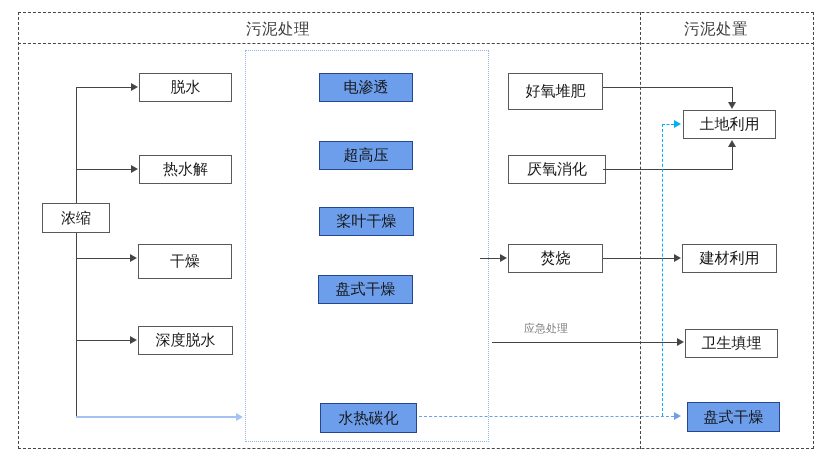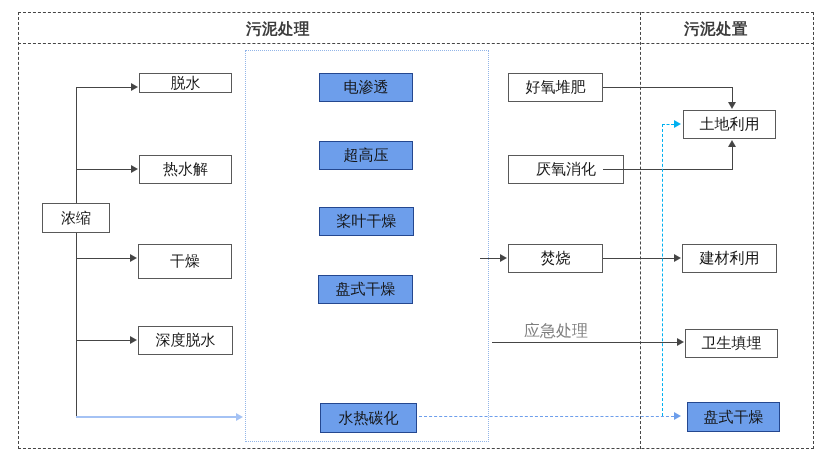--- a/index.html
+++ b/index.html
@@ -6,21 +6,21 @@
   .canvas{
     position:relative;width:830px;height:461px;background:#ffffff;overflow:hidden;
     font-family:"Liberation Sans","DejaVu Sans",sans-serif;
   }
   .outer{position:absolute;left:18px;top:12px;width:796px;height:437px;
     border:1.6px dashed var(--line_dark,#454545);box-sizing:border-box;}
   .hdivider{position:absolute;left:18px;top:43px;width:796px;height:0;
     border-top:1.6px dashed var(--line_dark,#454545);}
   .vdivider{position:absolute;left:640px;top:12px;height:437px;width:0;
     border-left:1.6px dashed var(--line_dark,#454545);}
-  .section-title{position:absolute;font-size:15.5px;font-weight:700;color:#3d3d3d;
+  .section-title{position:absolute;font-size:15.5px;font-weight:400;color:#3d3d3d;
     letter-spacing:.5px;white-space:nowrap;}
   .dotted-frame{position:absolute;left:245px;top:50px;width:244px;height:392px;
     border:1px dotted var(--dotted_frame,#92B5E8);box-sizing:border-box;}
   .box{position:absolute;display:flex;align-items:center;justify-content:center;
     box-sizing:border-box;background:#ffffff;border:1.5px solid var(--box_border_gray,#595959);
     font-size:15px;font-weight:500;color:#141414;white-space:nowrap;}
   .box.blue{background:var(--box_blue_fill,#6D9EEB);border-color:var(--box_blue_border,#24478F);}
   .hline{position:absolute;height:0;border-top:1.4px solid var(--line_dark,#454545);}
   .vline{position:absolute;width:0;border-left:1.4px solid var(--line_dark,#454545);}
   .solid-blue{position:absolute;height:0;border-top:2px solid var(--arrow_blue_solid,#A4C2F4);}
@@ -29,49 +29,49 @@
   .dash-h-cy{position:absolute;height:0;border-top:1.6px dashed var(--dashed_cyan,#00B0F0);}
   .ar{position:absolute;width:0;height:0;border-top:4px solid transparent;
     border-bottom:4px solid transparent;border-left:7px solid var(--line_dark,#454545);}
   .ad{position:absolute;width:0;height:0;border-left:4px solid transparent;
     border-right:4px solid transparent;border-top:7px solid var(--line_dark,#454545);}
   .au{position:absolute;width:0;height:0;border-left:4px solid transparent;
     border-right:4px solid transparent;border-bottom:7px solid var(--line_dark,#454545);}
   .ar.c-lightblue{border-left-color:var(--arrow_blue_solid,#A4C2F4);}
   .ar.c-cornflower{border-left-color:var(--dashed_cornflower,#6D9EEB);}
   .ar.c-cyan{border-left-color:var(--dashed_cyan,#00B0F0);}
-  .edge-label{position:absolute;font-size:16px;color:var(--emergency_text,#7F7F7F);white-space:nowrap;}
+  .edge-label{position:absolute;font-size:11px;color:var(--emergency_text,#7F7F7F);white-space:nowrap;}
 </style>
 </head>
 <body>
 
 <div class="canvas">
 
   <div class="outer"></div>
   <div class="hdivider"></div>
   <div class="vdivider"></div>
   <div class="dotted-frame"></div>
 
   <div class="section-title" style="left:246px;top:19px">污泥处理</div>
   <div class="section-title" style="left:684px;top:19px">污泥处置</div>
 
   <div class="box" style="left:42px;top:203px;width:68px;height:30px">浓缩</div>
-  <div class="box" style="left:139px;top:73px;width:93px;height:20px">脱水</div>
+  <div class="box" style="left:139px;top:73px;width:93px;height:29px">脱水</div>
   <div class="box" style="left:139px;top:155px;width:93px;height:29px">热水解</div>
   <div class="box" style="left:138px;top:244px;width:94px;height:35px">干燥</div>
   <div class="box blue" style="left:319px;top:73px;width:94px;height:29px">电渗透</div>
 
   <div class="box" style="left:138px;top:326px;width:95px;height:29px">深度脱水</div>
   <div class="box blue" style="left:319px;top:141px;width:94px;height:29px">超高压</div>
   <div class="box blue" style="left:319px;top:207px;width:95px;height:29px">桨叶干燥</div>
   <div class="box blue" style="left:318px;top:275px;width:95px;height:29px">盘式干燥</div>
   <div class="box blue" style="left:320px;top:403px;width:97px;height:30px">水热碳化</div>
 
-  <div class="box" style="left:508px;top:73px;width:95px;height:29px">好氧堆肥</div>
-  <div class="box" style="left:508px;top:155px;width:116px;height:29px">厌氧消化</div>
+  <div class="box" style="left:508px;top:73px;width:95px;height:37px">好氧堆肥</div>
+  <div class="box" style="left:508px;top:155px;width:98px;height:29px">厌氧消化</div>
   <div class="box" style="left:508px;top:244px;width:95px;height:29px">焚烧</div>
 
   <div class="box" style="left:683px;top:110px;width:93px;height:29px">土地利用</div>
   <div class="box" style="left:682px;top:244px;width:95px;height:29px">建材利用</div>
   <div class="box" style="left:685px;top:329px;width:93px;height:29px">卫生填埋</div>
   <div class="box blue" style="left:687px;top:402px;width:93px;height:30px">盘式干燥</div>
 
   <div class="vline" style="left:76px;top:87px;height:116px"></div>
   <div class="hline" style="left:76px;top:87px;width:55px"></div>
   <div class="ar" style="left:131px;top:83px"></div>

